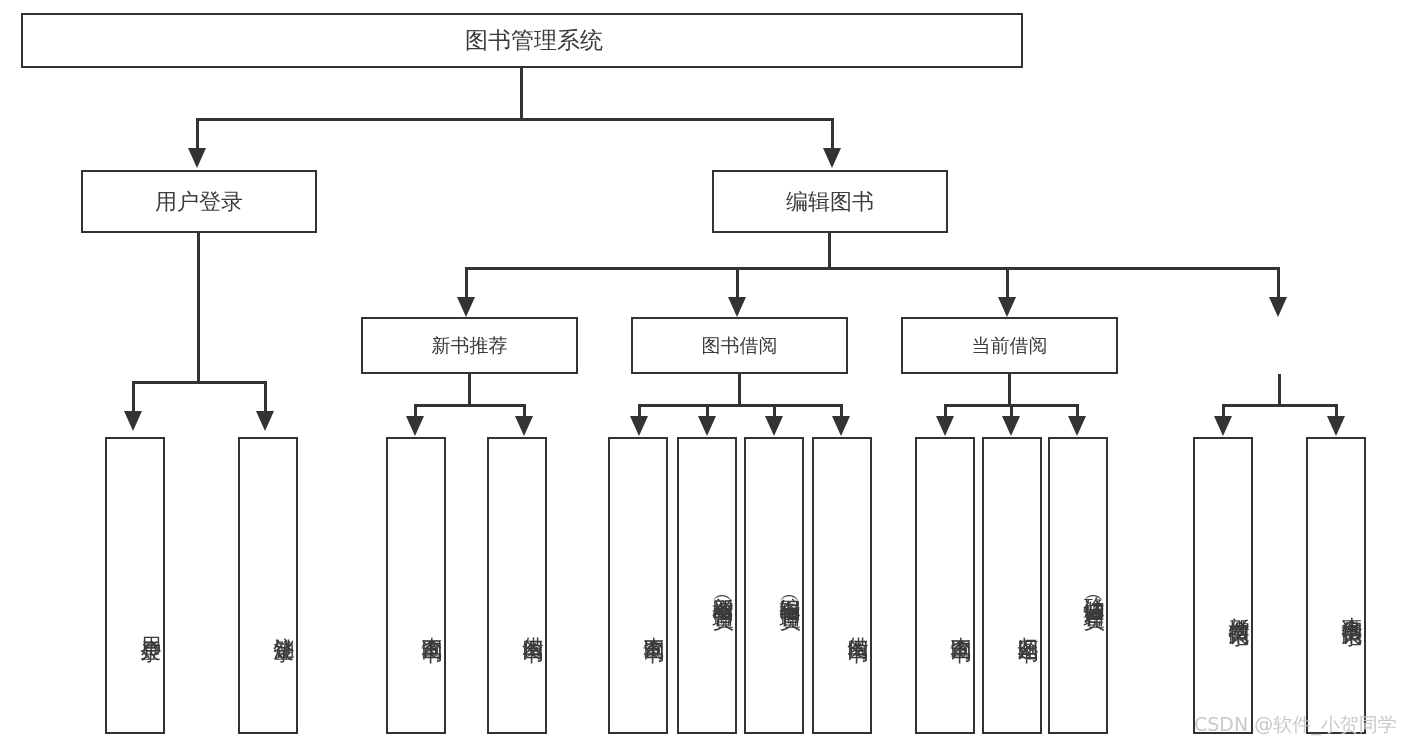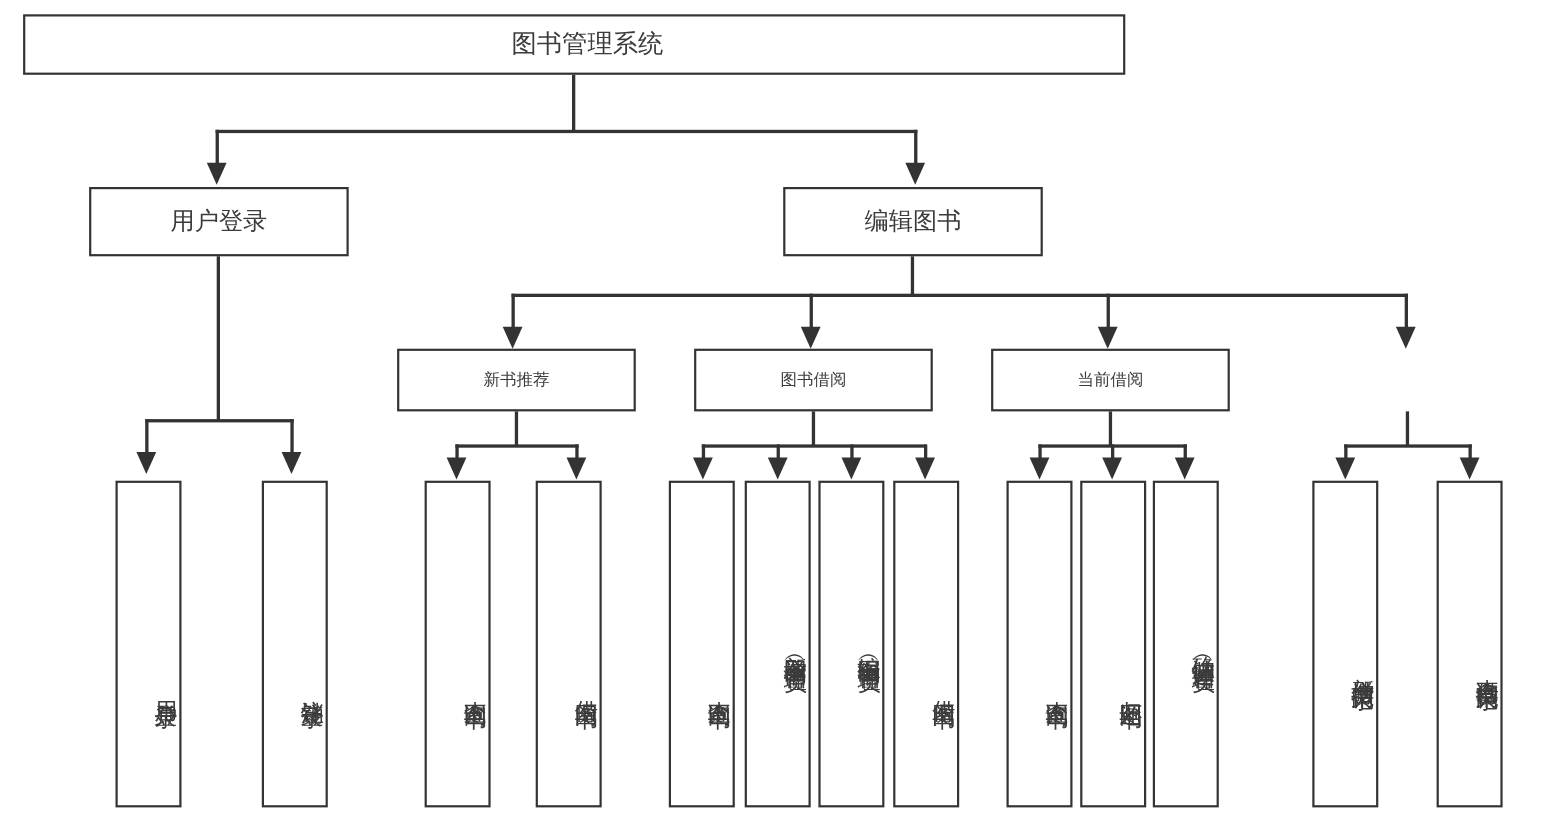--- a/index.html
+++ b/index.html
@@ -30,21 +30,21 @@
     line-height: 1.15;
   }
   .node.root {
     font-size: 23px;
     padding-left: 24px;
   }
   .node.level2 {
     font-size: 22px;
   }
   .node.level3 {
-    font-size: 15px;
+    font-size: 19px;
   }
   .node.leaf {
     writing-mode: vertical-rl;
     text-orientation: upright;
     font-size: 21px;
     letter-spacing: 2px;
     align-items: flex-start;
     justify-content: center;
     padding-top: 4px;
   }
@@ -208,14 +208,15 @@
     <span class="vtext">确认归还（管理员）</span>
   </div>
 
   <div class="node leaf" style="left:1193px; top:437px; width:60px; height:297px; padding-top:40px;">
     <span class="vtext">新增借阅记录</span>
   </div>
   <div class="node leaf" style="left:1306px; top:437px; width:60px; height:297px; padding-top:40px;">
     <span class="vtext">查询借阅记录</span>
   </div>
 
+  <div class="watermark" style="left:1194px; top:712px;">CSDN @软件_小贺同学</div>
 
 </div>
 
 </body></html>

